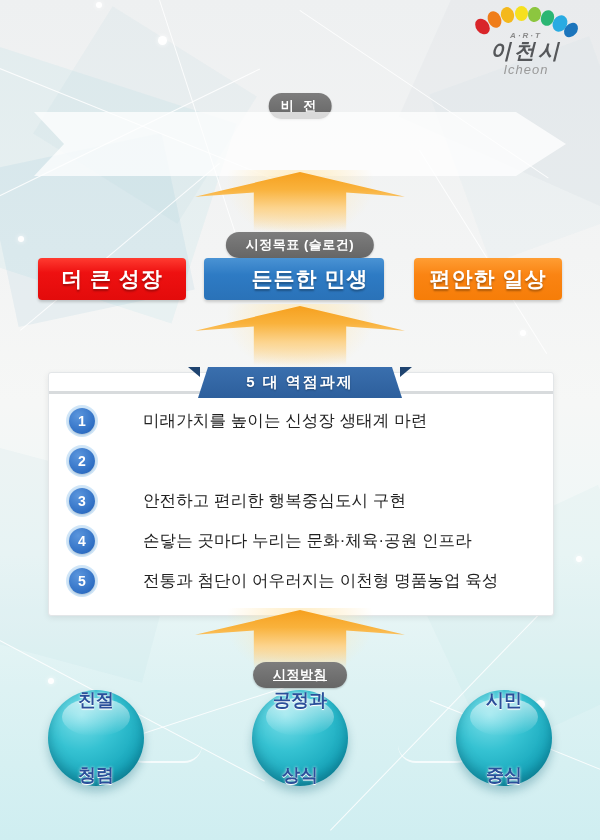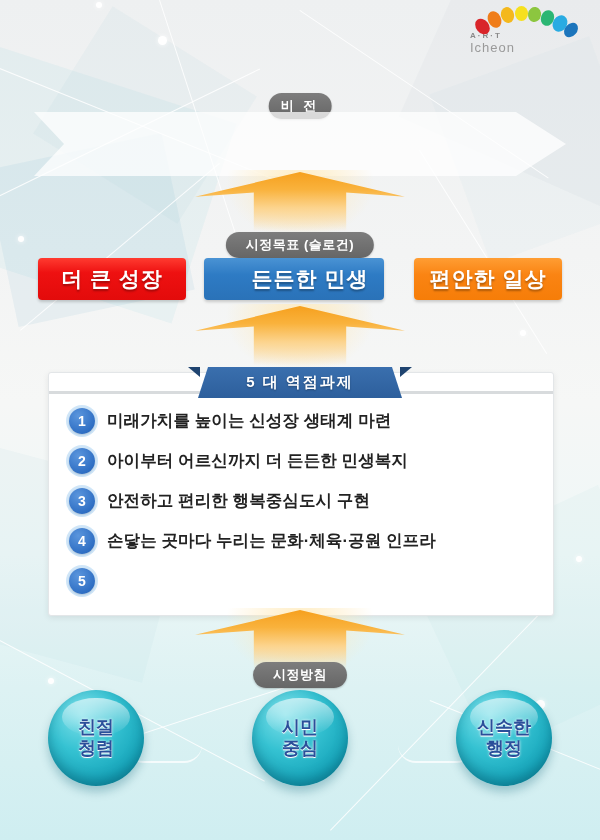--- a/index.html
+++ b/index.html
@@ -13,21 +13,21 @@
     background:linear-gradient(180deg,#eef0f1 0%,#f3f4f4 30%,#f6f7f6 48%,#eef7f7 66%,#ddf2f3 82%,#cfeef1 100%);
   }
   
   .bg-layer{position:absolute;inset:0;pointer-events:none;}
   .poly{position:absolute;opacity:.55;}
   .netline{position:absolute;background:rgba(255,255,255,.85);transform-origin:0 0;height:1px;}
   .node{position:absolute;width:9px;height:9px;border-radius:50%;background:#fff;box-shadow:0 0 5px rgba(255,255,255,.9);}
   .node.sm{width:6px;height:6px;}
 
   
-  #logo{position:absolute;right:18px;top:6px;width:112px;height:66px;}
+  #logo{position:absolute;right:18px;top:6px;width:112px;height:66px;text-align:center;font-style:italic;}
   #logo .arc{position:relative;height:26px;}
   #logo .arc span{position:absolute;display:block;border-radius:50%;}
   #logo .art{font-size:8px;letter-spacing:2px;color:#8a8a8a;font-weight:bold;margin-top:-1px;}
   #logo .kr{font-size:21px;font-weight:bold;color:#55575a;letter-spacing:3px;line-height:1.05;}
   #logo .en{font-size:13px;color:#9a9a9a;letter-spacing:1px;}
 
   
   .pill{
     position:absolute;left:50%;transform:translateX(-50%);
     background:linear-gradient(180deg,#7d7d7d,#666);
@@ -109,29 +109,29 @@
   #tasks-list{position:absolute;left:20px;top:28px;right:12px;}
   .task-row{display:flex;align-items:center;height:40px;}
   .task-num{
     width:26px;height:26px;border-radius:50%;flex:0 0 26px;
     background:radial-gradient(circle at 36% 30%,#5b96dd,#2f6fc4 70%,#2a62ae);
     color:#fff;font-size:14px;font-weight:bold;
     display:flex;align-items:center;justify-content:center;
     box-shadow:0 0 0 3px rgba(150,200,240,.45),0 1px 2px rgba(0,0,0,.25);
     margin-right:12px;
   }
-  .task-text{font-size:16.5px;font-weight:bold;color:#222;letter-spacing:.1px;white-space:nowrap;}
+  .task-text{font-size:16.5px;font-weight:normal;color:#222;letter-spacing:.1px;white-space:nowrap;margin-left:36px;}
 
   
   #principles-row{position:absolute;left:48px;top:690px;width:504px;display:flex;justify-content:space-between;}
   .sphere{
     position:relative;width:96px;height:96px;border-radius:50%;
     background:radial-gradient(circle at 35% 26%,#7fe0ea 0%,#35c2d2 38%,#17a6bb 72%,#0d8aa0 100%);
     box-shadow:0 6px 10px rgba(0,90,110,.28),inset 0 -6px 12px rgba(0,60,80,.35);
-    display:flex;flex-direction:column;align-items:center;justify-content:center;
+    display:flex;flex-direction:column;align-items:center;justify-content:space-between;
   }
   .sphere::after{
     content:"";position:absolute;left:15%;top:8%;width:70%;height:40%;border-radius:50%;
     background:linear-gradient(180deg,rgba(255,255,255,.62),rgba(255,255,255,0));
     pointer-events:none;
   }
   .sphere-line{
     position:relative;z-index:2;font-size:18px;font-weight:bold;color:#2a4f9a;
     line-height:1.15;text-shadow:0 1px 0 #fff,0 0 3px rgba(255,255,255,.9);
   }
@@ -180,20 +180,21 @@
       <span style="left:6px;top:12px;width:13px;height:17px;background:#d9252a;transform:rotate(-38deg);"></span>
       <span style="left:18px;top:5px;width:13px;height:17px;background:#ef7d1a;transform:rotate(-26deg);"></span>
       <span style="left:31px;top:1px;width:13px;height:16px;background:#f4b81c;transform:rotate(-14deg);"></span>
       <span style="left:45px;top:0px;width:13px;height:15px;background:#f6e01e;"></span>
       <span style="left:58px;top:1px;width:13px;height:15px;background:#8cc63f;transform:rotate(10deg);"></span>
       <span style="left:71px;top:4px;width:13px;height:16px;background:#2bb673;transform:rotate(20deg);"></span>
       <span style="left:83px;top:9px;width:14px;height:17px;background:#29abe2;transform:rotate(32deg);"></span>
       <span style="left:95px;top:16px;width:12px;height:16px;background:#1c75bc;transform:rotate(42deg);"></span>
     </div>
     <div class="art">A·R·T</div>
+    <div class="kr">이천시</div>
     <div class="en">Icheon</div>
   </div>
 
   <div class="pill" style="top:93px;padding:4px 12px;font-size:13px;letter-spacing:3px;">비 전</div>
   <div id="vision-outline"></div>
 
   <div class="arrow-glow" style="top:170px;"></div>
   <div class="arrow" style="top:172px;"></div>
 
   <div class="pill" style="top:232px;padding:4px 20px;font-size:13px;letter-spacing:.5px;">시정목표 (슬로건)</div>
@@ -208,56 +209,56 @@
 
   <div id="tasks-card">
     <div id="tasks-rule"></div>
     <div id="tasks-list">
       <div class="task-row">
         <div class="task-num">1</div>
         <div class="task-text">미래가치를 높이는 신성장 생태계 마련</div>
       </div>
       <div class="task-row">
         <div class="task-num">2</div>
-        <div class="task-text">아이부터 어르신까지 더 든든한 민생복지</div>
       </div>
       <div class="task-row">
         <div class="task-num">3</div>
         <div class="task-text">안전하고 편리한 행복중심도시 구현</div>
       </div>
       <div class="task-row">
         <div class="task-num">4</div>
         <div class="task-text">손닿는 곳마다 누리는 문화·체육·공원 인프라</div>
       </div>
       <div class="task-row">
         <div class="task-num">5</div>
+        <div class="task-text">전통과 첨단이 어우러지는 이천형 명품농업 육성</div>
       </div>
     </div>
   </div>
   <div id="tasks-ribbon-l"></div>
   <div id="tasks-ribbon-r"></div>
   <div id="tasks-ribbon">5 대  역점과제</div>
 
   <div class="arrow-glow" style="top:608px;"></div>
   <div class="arrow" style="top:610px;"></div>
 
-  <div class="pill" style="top:662px;padding:4px 20px;font-size:13px;letter-spacing:.5px;">시정방침</div>
+  <div class="pill" style="top:662px;padding:4px 20px;font-size:13px;letter-spacing:.5px;text-decoration:underline;">시정방침</div>
 
   <div class="connector" style="left:126px;width:76px;"></div>
   <div class="connector" style="left:262px;width:76px;"></div>
   <div class="connector" style="left:398px;width:76px;"></div>
 
   <div id="principles-row">
     <div class="sphere">
       <div class="sphere-line">친절</div>
       <div class="sphere-line">청렴</div>
     </div>
     <div class="sphere">
+      <div class="sphere-line">공정과</div>
+      <div class="sphere-line">상식</div>
+    </div>
+    <div class="sphere">
       <div class="sphere-line">시민</div>
       <div class="sphere-line">중심</div>
     </div>
-    <div class="sphere">
-      <div class="sphere-line">신속한</div>
-      <div class="sphere-line">행정</div>
-    </div>
   </div>
 
 </div>
 
 </body></html>

